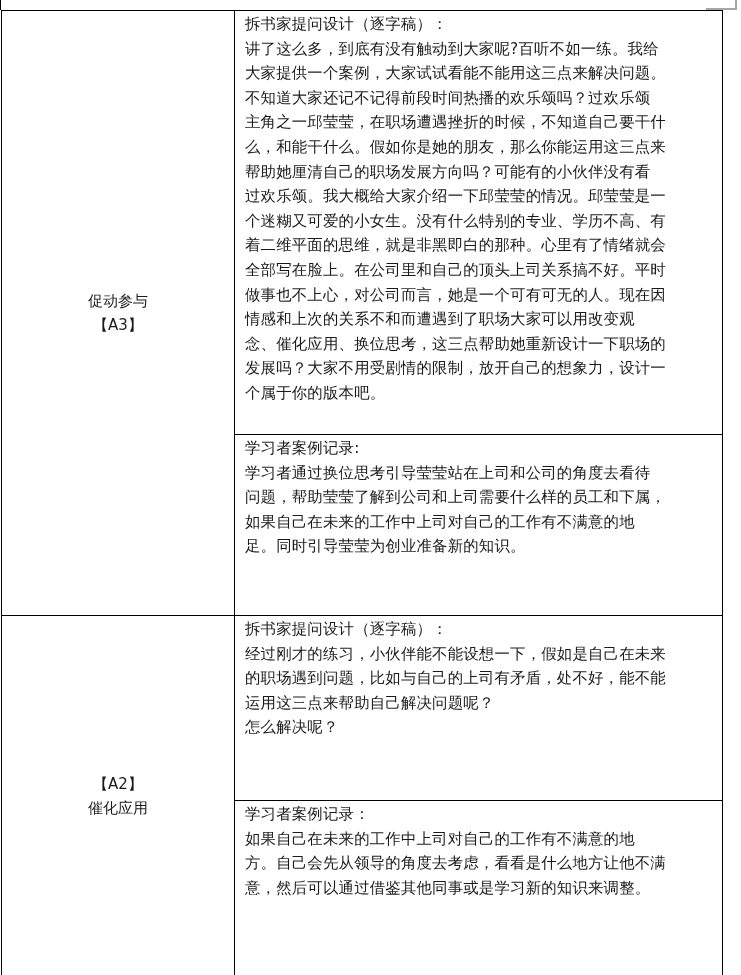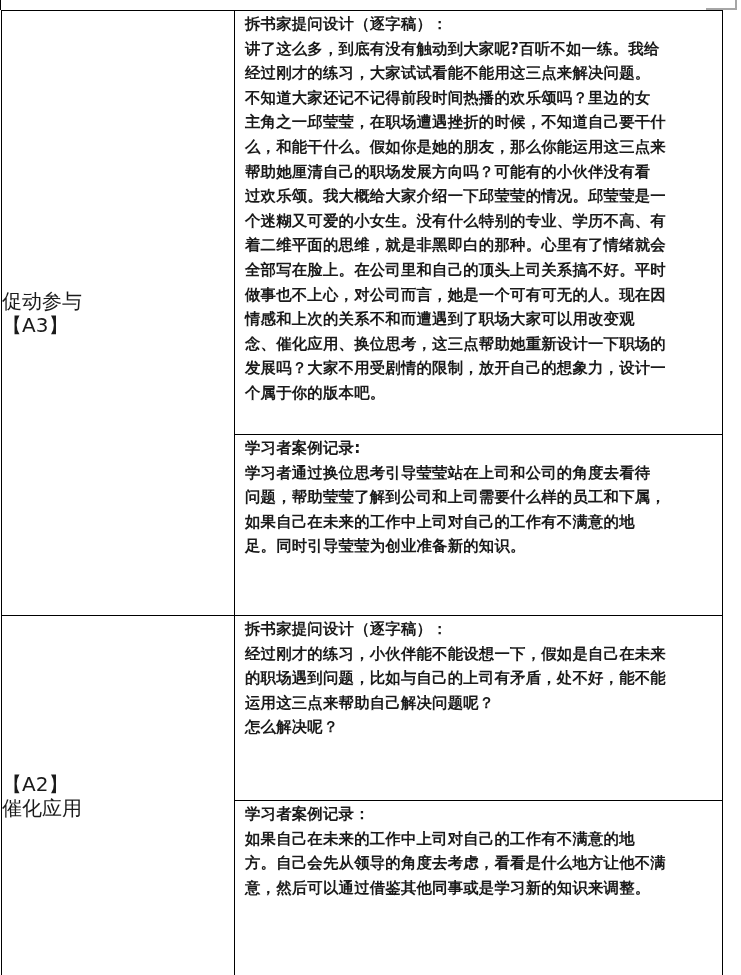--- a/index.html
+++ b/index.html
@@ -3,43 +3,43 @@
 <meta charset="utf-8">
 <style>
   html, body { margin:0; padding:0; background:#ffffff; }
   body { width:741px; height:975px; position:relative; overflow:hidden;
          font-family: "DejaVu Sans", "Liberation Sans", sans-serif; color:#1a1a1a; }
   .corner-mark { position:absolute; left:706px; top:0; width:29px; height:8px;
                  border-right:2px solid #a6a6a6; border-bottom:2px solid #a6a6a6; }
   .corner-mark-left { position:absolute; left:0; top:0; width:1px; height:10px; background:#000; }
   table.doc { position:absolute; left:1px; top:10px; border-collapse:collapse; width:722px; }
   table.doc td { border:1px solid #000; vertical-align:top; padding:0; }
-  td.label-cell { width:232px; vertical-align:middle !important; font-size:20px; line-height:24px; }
+  td.label-cell { width:232px; vertical-align:middle !important; text-align:center; font-size:15px; line-height:24px; }
   .content { padding:1px 8px 0 10px; font-size:15.4px; line-height:24.6px; letter-spacing:0.2px; }
-  .content p { margin:0;font-weight:bold; }
+  .content p { margin:0; }
 </style>
 </head>
 <body>
 
 <div class="corner-mark-left"></div>
 <div class="corner-mark"></div>
 
 <table class="doc">
   <tbody>
       <tr>
     <td class="label-cell" rowspan="2" style="height:603px;">
       <div>促动参与</div>
       <div>【A3】</div>
     </td>
     <td style="height:423px;">
       <div class="content">
         <p>拆书家提问设计（逐字稿）：</p>
         <p>讲了这么多，到底有没有触动到大家呢?百听不如一练。我给</p>
-        <p>经过刚才的练习，大家试试看能不能用这三点来解决问题。</p>
-        <p>不知道大家还记不记得前段时间热播的欢乐颂吗？里边的女</p>
+        <p>大家提供一个案例，大家试试看能不能用这三点来解决问题。</p>
+        <p>不知道大家还记不记得前段时间热播的欢乐颂吗？过欢乐颂</p>
         <p>主角之一邱莹莹，在职场遭遇挫折的时候，不知道自己要干什</p>
         <p>么，和能干什么。假如你是她的朋友，那么你能运用这三点来</p>
         <p>帮助她厘清自己的职场发展方向吗？可能有的小伙伴没有看</p>
         <p>过欢乐颂。我大概给大家介绍一下邱莹莹的情况。邱莹莹是一</p>
         <p>个迷糊又可爱的小女生。没有什么特别的专业、学历不高、有</p>
         <p>着二维平面的思维，就是非黑即白的那种。心里有了情绪就会</p>
         <p>全部写在脸上。在公司里和自己的顶头上司关系搞不好。平时</p>
         <p>做事也不上心，对公司而言，她是一个可有可无的人。现在因</p>
         <p>情感和上次的关系不和而遭遇到了职场大家可以用改变观</p>
         <p>念、催化应用、换位思考，这三点帮助她重新设计一下职场的</p>

